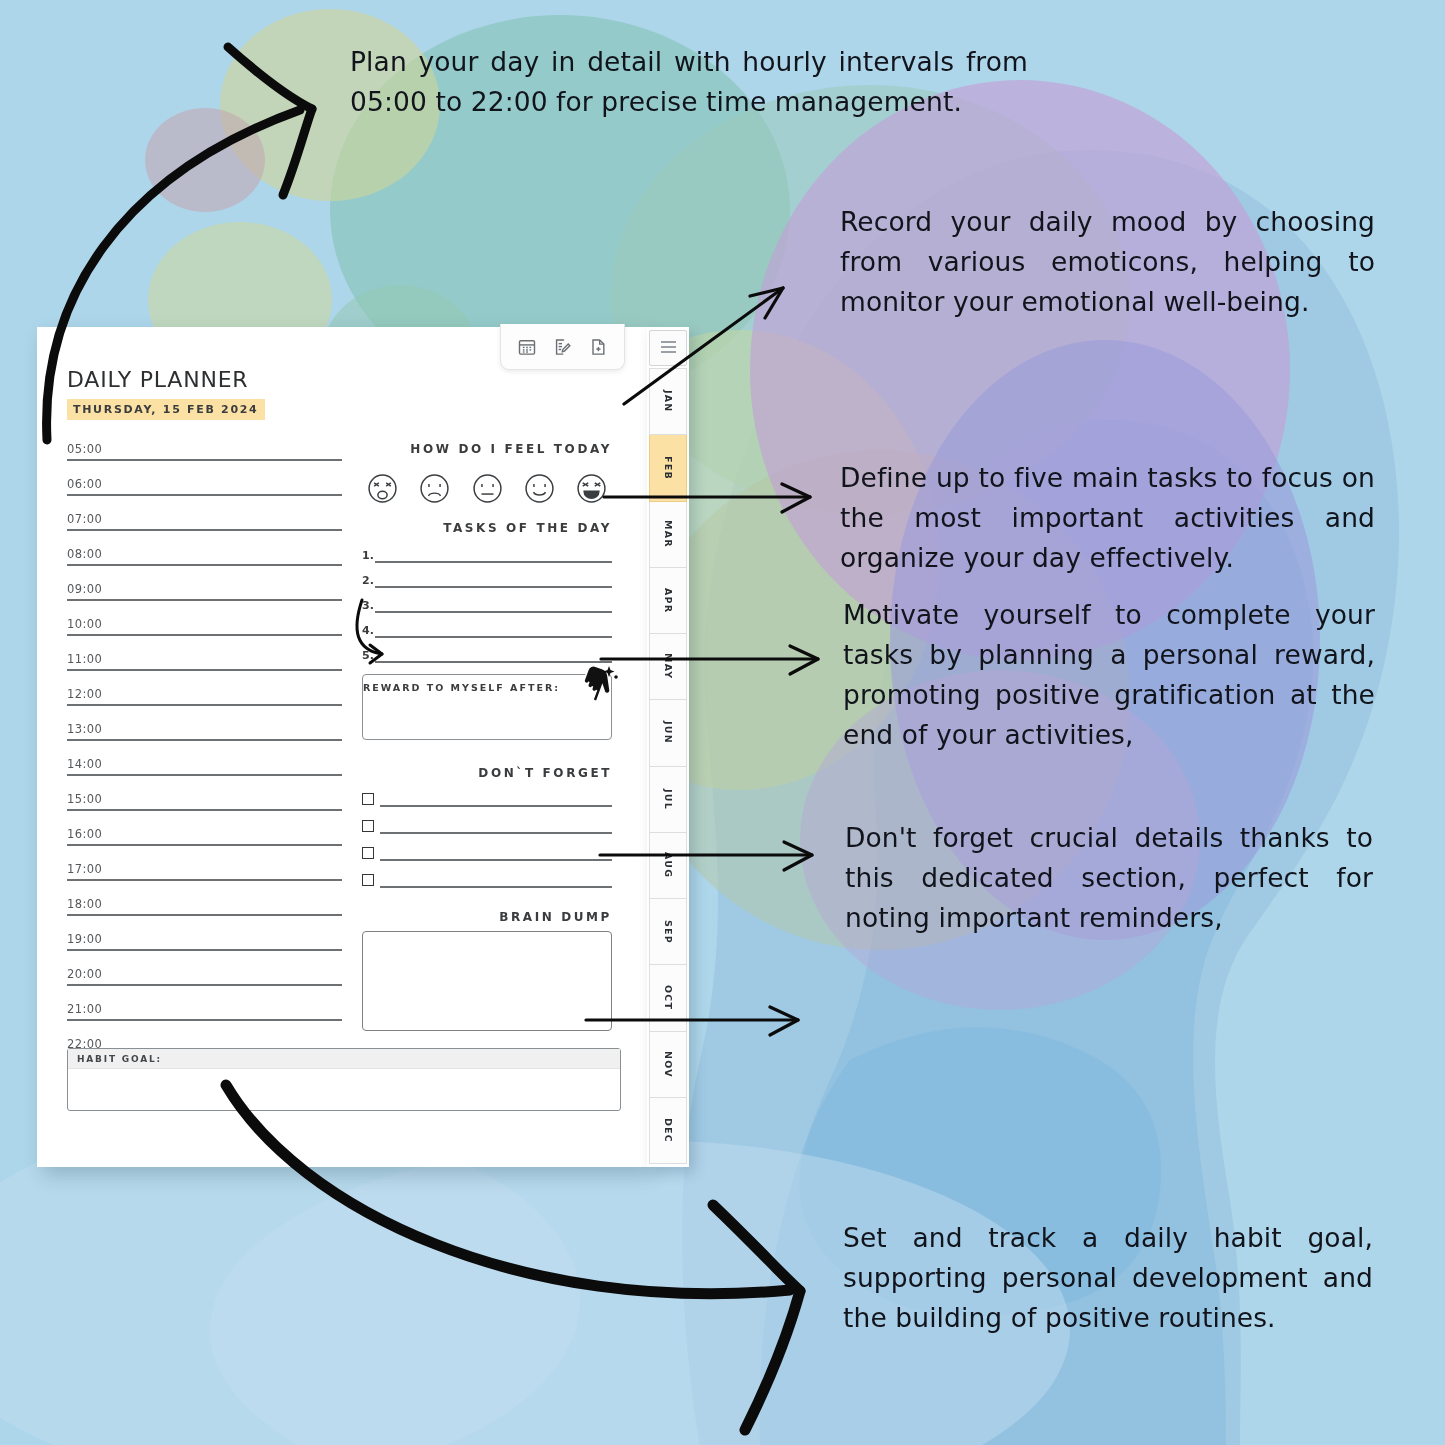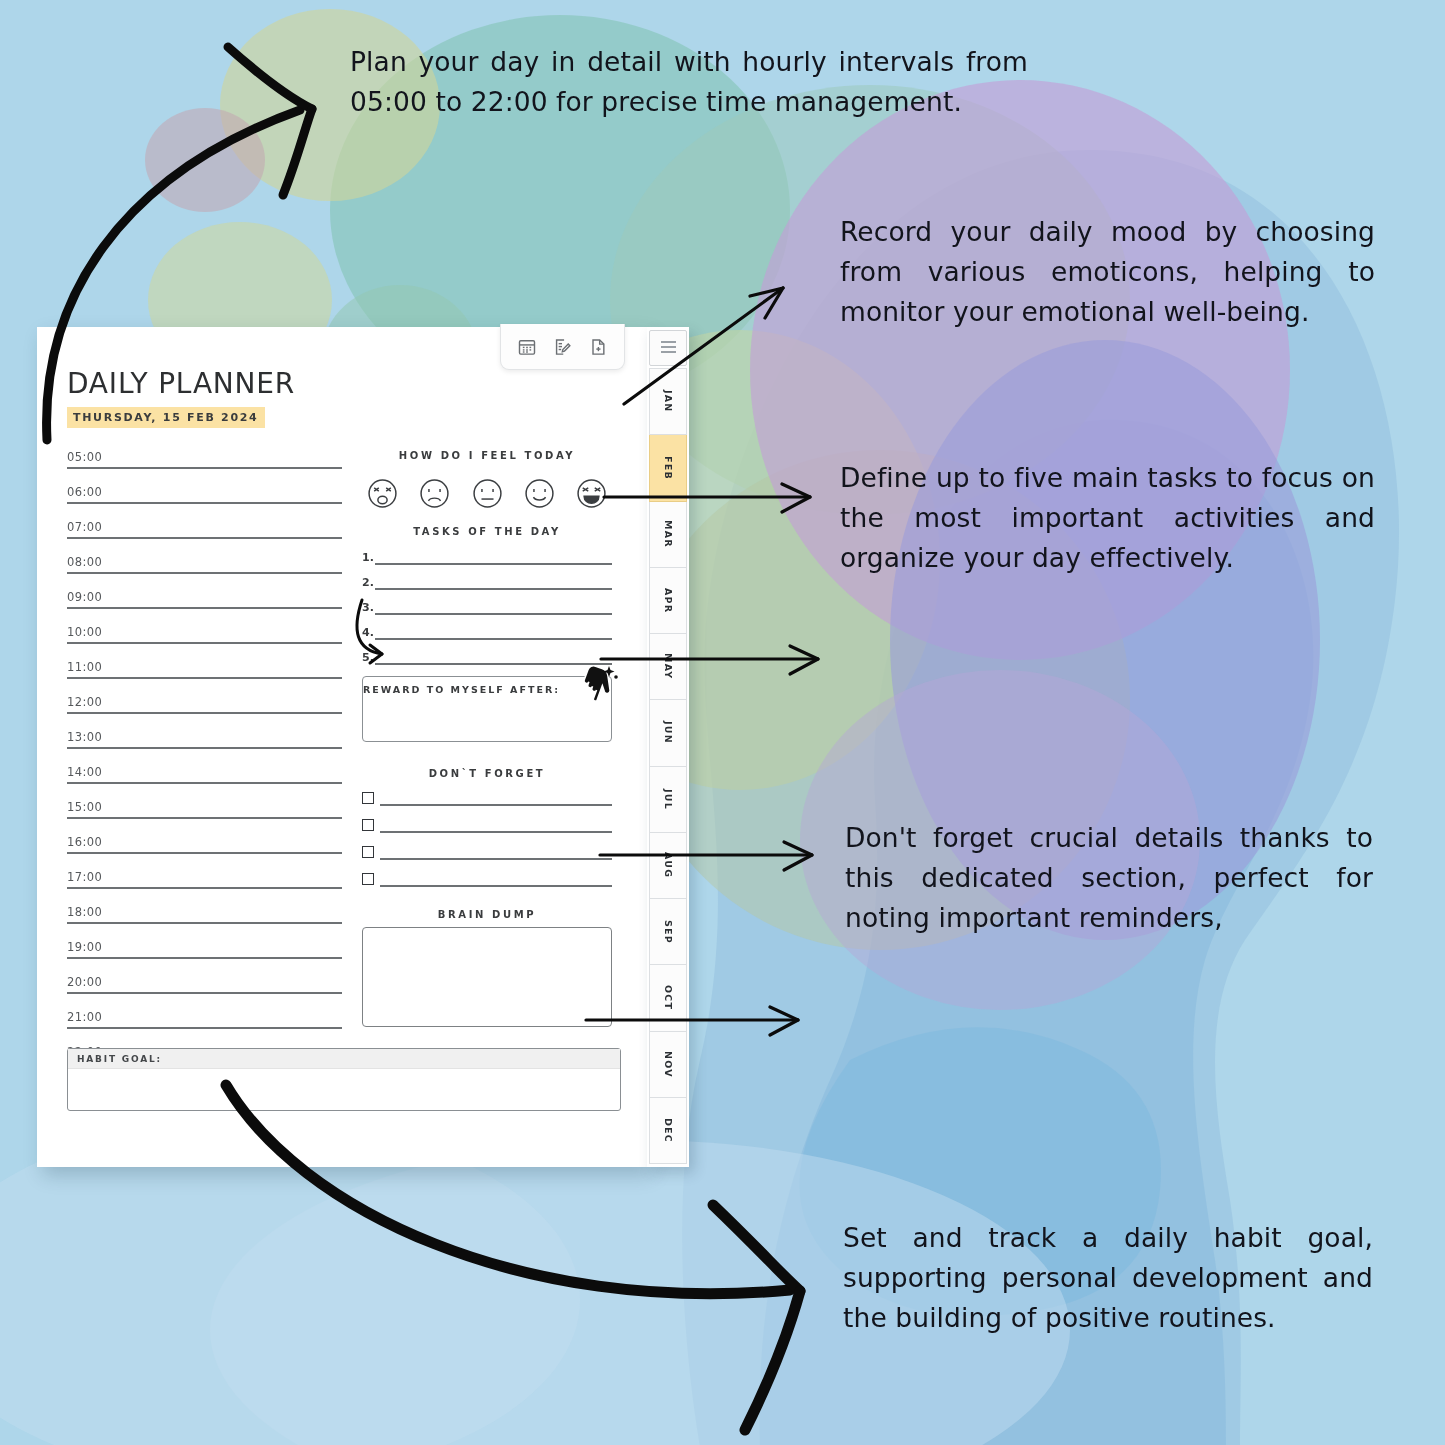--- a/index.html
+++ b/index.html
@@ -27,21 +27,21 @@
     z-index: 30;
     color: #12141c;
     font-family: "DejaVu Sans", sans-serif;
     font-size: 26.5px;
     line-height: 40px;
     text-align: justify;
     text-justify: inter-word;
     letter-spacing: 0.1px;
   }
   .anno.top { left: 350px; top: 42px; width: 678px; }
-  .anno.a1 { left: 840px; top: 212px; width: 535px; }
+  .anno.a1 { left: 840px; top: 202px; width: 535px; }
   .anno.a2 { left: 840px; top: 458px; width: 535px; }
   .anno.a3 { left: 843px; top: 595px; width: 532px; }
   .anno.a4 { left: 845px; top: 818px; width: 528px; }
   .anno.a5 { left: 843px; top: 992px; width: 532px; }
   .anno.a6 { left: 843px; top: 1218px; width: 530px; }
 
   
   #planner {
     position: absolute;
     left: 37px; top: 327px;
@@ -97,21 +97,21 @@
     border: 1px solid #e2e4e6;
     border-top: none;
     border-radius: 0 0 9px 9px;
     box-shadow: 0 2px 5px rgba(0,0,0,0.08);
     display: flex; align-items: center; justify-content: space-around;
     padding: 0 8px;
   }
   .tool-pod svg { display: block; }
   h1.p-title {
     font-family: "DejaVu Sans", sans-serif;
-    font-size: 28px; font-weight: 400;
+    font-size: 22px; font-weight: 400;
     letter-spacing: 0.8px;
     color: #2d2f31;
     margin-top: 18px;
   }
   .p-date {
     display: inline-block;
     margin-top: 7px;
     background: #fbe2a4;
     padding: 4px 7px 4px 6px;
     font-family: "DejaVu Sans", sans-serif;
@@ -126,23 +126,23 @@
 
   .slot { margin-bottom: 16px; }
   .slot .t {
     font-family: "DejaVu Sans", sans-serif;
     font-size: 11.5px; color: #55585b; letter-spacing: 0.4px;
     padding-bottom: 3px;
   }
   .slot .ln { height: 2px; background: #6d7174; margin-bottom: 9px; }
 
   .sec-title {
-    text-align: center;
-    font-family: "DejaVu Sans", sans-serif;
-    font-size: 10px; font-weight: bold;
+    text-align: right;
+    font-family: "DejaVu Sans", sans-serif;
+    font-size: 12px; font-weight: bold;
     letter-spacing: 2.6px; color: #3a3c3e;
   }
   .moods { display: flex; justify-content: space-between; margin-top: 14px; padding: 0 2px; }
 
   .tasks { margin-top: 14px; }
   .task-row { display: flex; align-items: flex-end; margin-bottom: 11px; }
   .task-row .num {
     font-family: "DejaVu Sans", sans-serif;
     font-size: 11px; font-weight: bold; color: #3a3c3e;
     width: 13px; flex: none; padding-bottom: 1px;
@@ -264,20 +264,21 @@
 
       <path d="M226 1085 C300 1210 520 1315 790 1290" stroke-width="11"></path>
       <path d="M713 1205 C760 1250 782 1275 800 1291" stroke-width="11"></path>
       <path name="tail" d="M745 1430 C775 1370 792 1320 800 1291" stroke-width="11"></path>
     </g>
   </svg>
 
   <div class="anno top">Plan your day in detail with hourly intervals from 05:00 to 22:00 for precise time management.</div>
   <div class="anno a1">Record your daily mood by choosing from various emoticons, helping to monitor your emotional well-being.</div>
   <div class="anno a2">Define up to five main tasks to focus on the most important activities and organize your day effectively.</div>
+  <div class="anno a3">Motivate yourself to complete your tasks by planning a personal reward, promoting positive gratification at the end of your activities,</div>
   <div class="anno a4">Don't forget crucial details thanks to this dedicated section, perfect for noting important reminders,</div>
   <div class="anno a6">Set and track a daily habit goal, supporting personal development and the building of positive routines.</div>
 
   <div id="planner">
     <div class="p-inner">
 
       <div class="tool-pod">
         <span>
           <svg width="20" height="20" viewBox="0 0 24 24" fill="none" stroke="#6b6f73" stroke-width="1.7">
             <rect x="3" y="4.5" width="18" height="16" rx="1.5"></rect>

